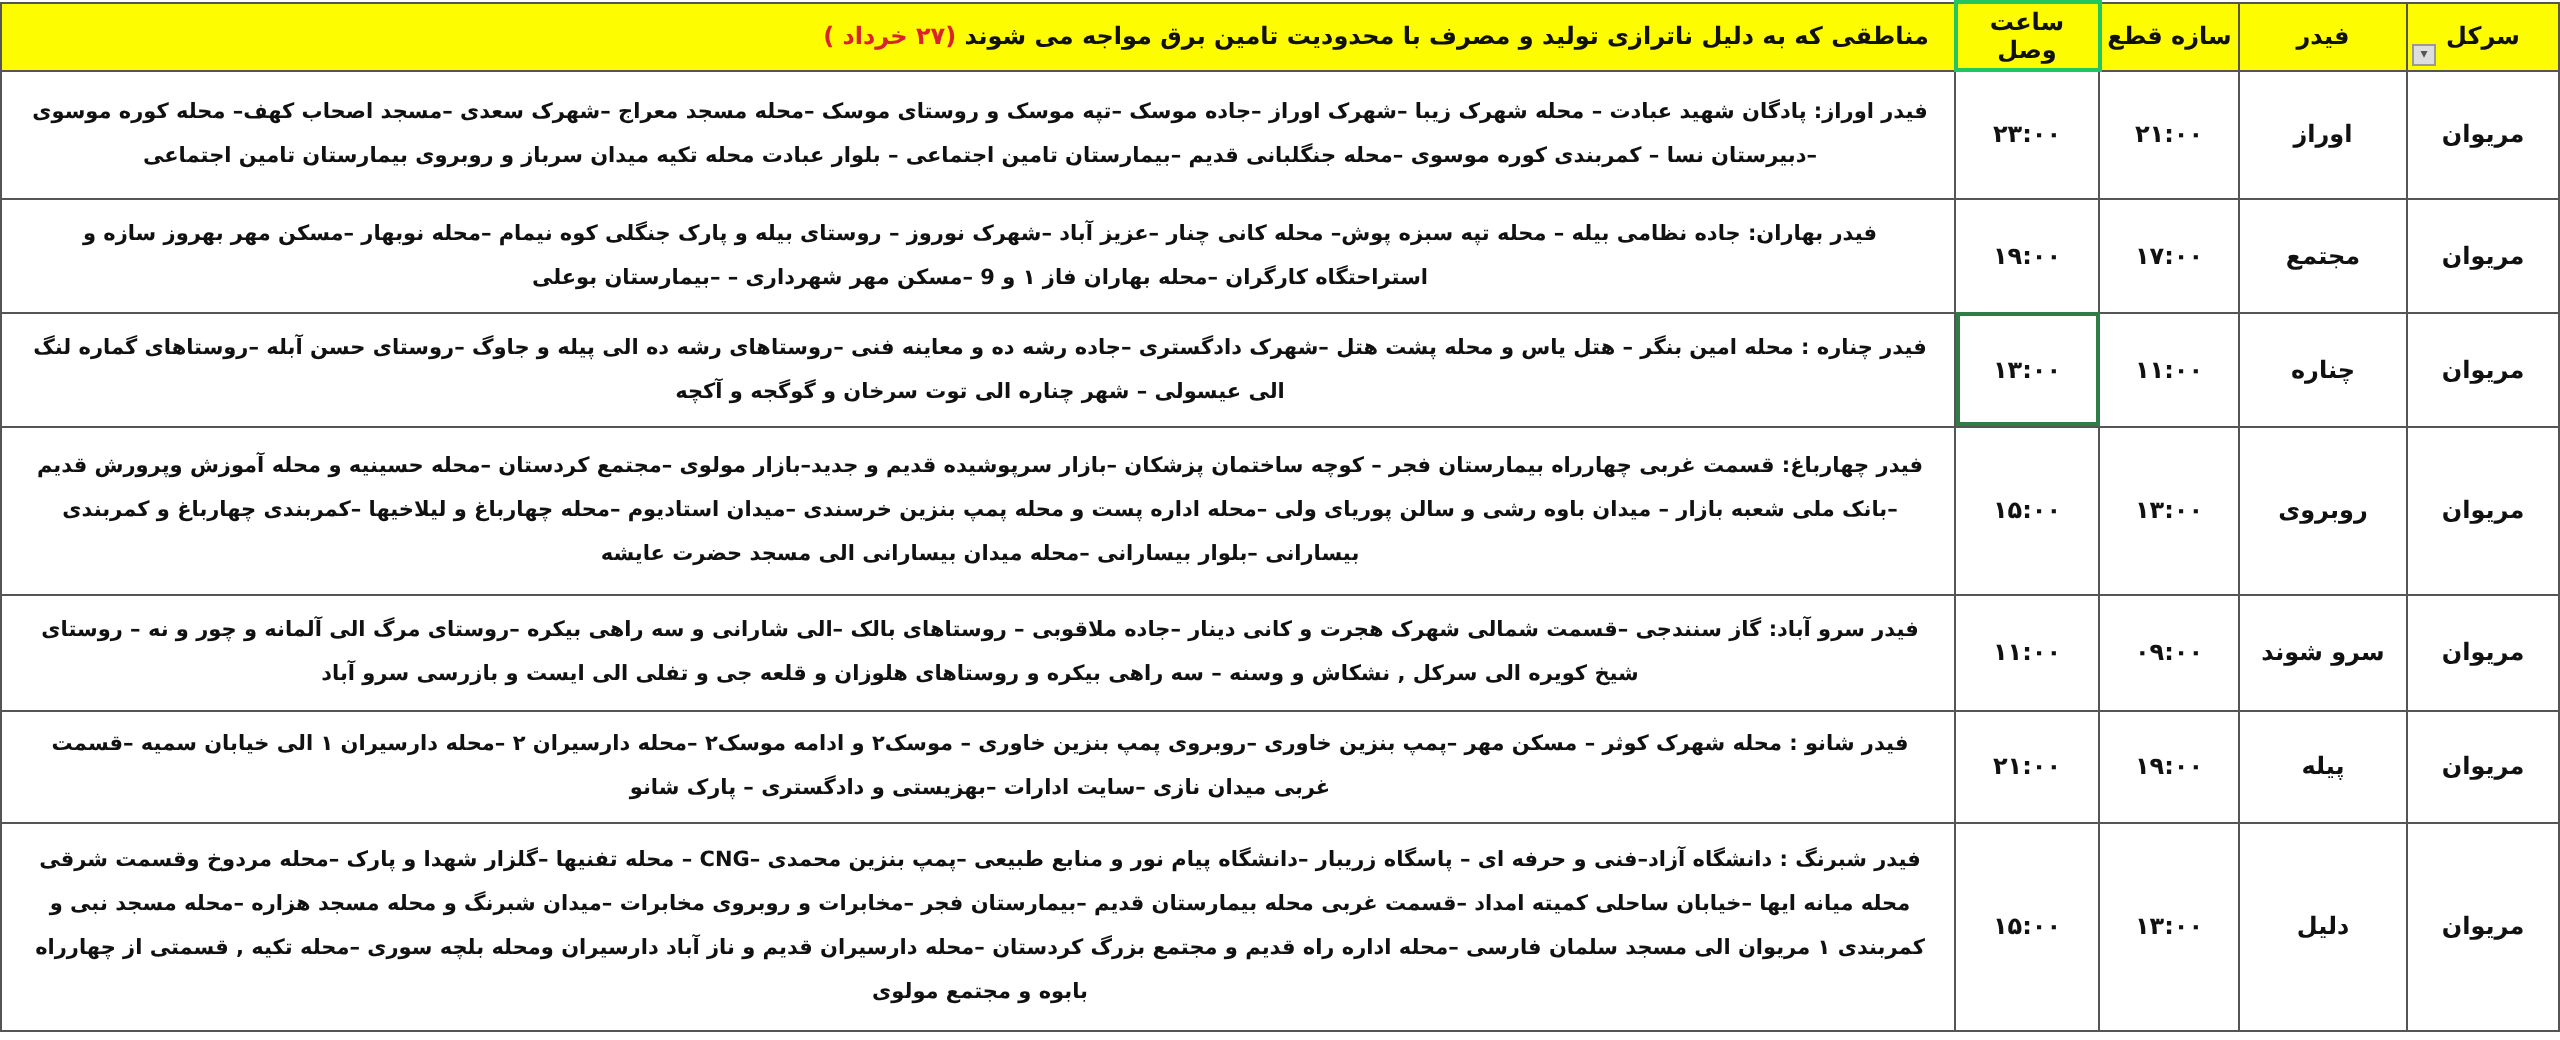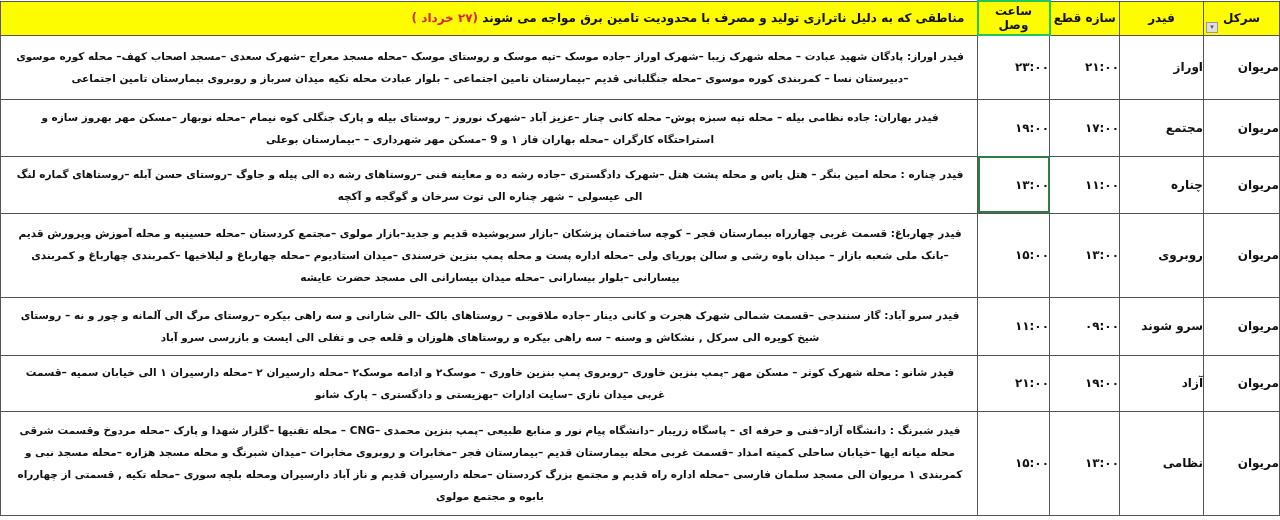--- a/index.html
+++ b/index.html
@@ -4,21 +4,21 @@
 <style>
   html, body { margin:0; padding:0; background:#ffffff; }
   body { width:1280px; height:520px; overflow:hidden; font-family:"DejaVu Sans", sans-serif; }
   table.grid { border-collapse:collapse; width:1280px; table-layout:fixed; direction:rtl; }
   table.grid td, table.grid th { border:1px solid #555; padding:0; }
   thead th { background:#fdfc00; height:32px; font-weight:bold; font-size:12px; color:#111; text-align:center; vertical-align:middle; position:relative; }
   thead th.title { font-size:12px; padding-right:12px; text-align:right; }
   thead th.title .date { color:#d9232d; }
   thead th.active { border:2px solid #22c55e;margin-top:40px; }
   .filter-icon { position:absolute; left:2px; bottom:2px; width:10px; height:9px; background:#dedede; border:1px solid #9a9a9a; font-size:7px; line-height:9px; color:#555; text-align:center; }
-  tbody td { font-weight:bold; color:#111; vertical-align:middle; font-size:12px; background:#fff; }
+  tbody td { font-weight:bold; color:#111; vertical-align:middle; text-align:center; font-size:12px; background:#fff; }
   tbody td.desc { text-align:center; font-size:10.5px; line-height:22px; padding:4px 12px 4px 14px; }
   tbody td.sel { outline:2px solid #2e7d47; outline-offset:-2px; }
   col.c-region { width:76px; }
   col.c-feeder { width:84px; }
   col.c-off { width:70px; }
   col.c-on { width:72px; }
 </style>
 </head>
 <body>
 
@@ -76,26 +76,26 @@
     </tr>
     <tr style="height:58px">
       <td>مریوان</td>
       <td>سرو شوند</td>
       <td>۰۹:۰۰</td>
       <td>۱۱:۰۰</td>
       <td class="desc">فیدر سرو آباد: گاز سنندجی –قسمت شمالی شهرک هجرت و کانی دینار –جاده ملاقوبی – روستاهای بالک –الی شارانی و سه راهی بیکره –روستای مرگ الی آلمانه و چور و نه – روستای شیخ کویره الی سرکل , نشکاش و وسنه – سه راهی بیکره و روستاهای هلوزان و قلعه جی و تفلی الی ایست و بازرسی سرو آباد</td>
     </tr>
     <tr style="height:56px">
       <td>مریوان</td>
-      <td>آزاد</td>
+      <td>پیله</td>
       <td>۱۹:۰۰</td>
       <td>۲۱:۰۰</td>
       <td class="desc">فیدر شانو : محله شهرک کوثر – مسکن مهر –پمپ بنزین خاوری –روبروی پمپ بنزین خاوری – موسک۲ و ادامه موسک۲ –محله دارسیران ۲ –محله دارسیران ۱ الی خیابان سمیه –قسمت غربی میدان نازی –سایت ادارات –بهزیستی و دادگستری – پارک شانو</td>
     </tr>
     <tr style="height:104px">
       <td>مریوان</td>
-      <td>نظامی</td>
+      <td>دلیل</td>
       <td>۱۳:۰۰</td>
       <td>۱۵:۰۰</td>
       <td class="desc">فیدر شبرنگ : دانشگاه آزاد–فنی و حرفه ای – پاسگاه زریبار –دانشگاه پیام نور و منابع طبیعی –پمپ بنزین محمدی –CNG – محله تفنیها –گلزار شهدا و پارک –محله مردوخ وقسمت شرقی محله میانه ایها –خیابان ساحلی کمیته امداد –قسمت غربی محله بیمارستان قدیم –بیمارستان فجر –مخابرات و روبروی مخابرات –میدان شبرنگ و محله مسجد هزاره –محله مسجد نبی و کمربندی ۱ مریوان الی مسجد سلمان فارسی –محله اداره راه قدیم و مجتمع بزرگ کردستان –محله دارسیران قدیم و ناز آباد دارسیران ومحله بلچه سوری –محله تکیه , قسمتی از چهارراه بابوه و مجتمع مولوی</td>
     </tr>
   </tbody>
 </table>
 
 </body></html>

